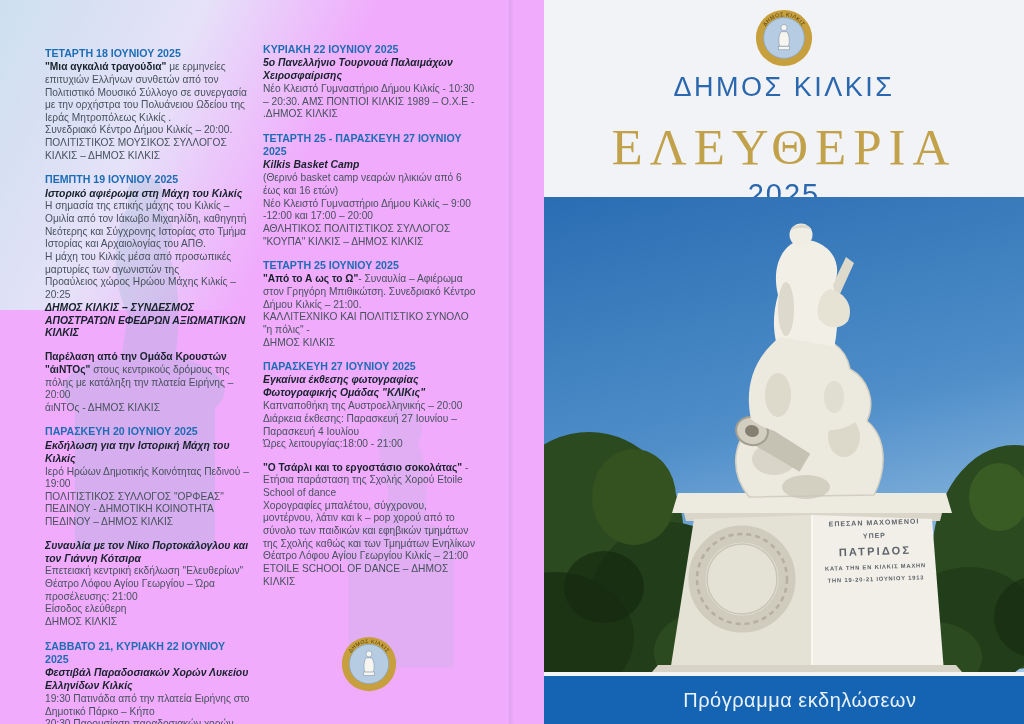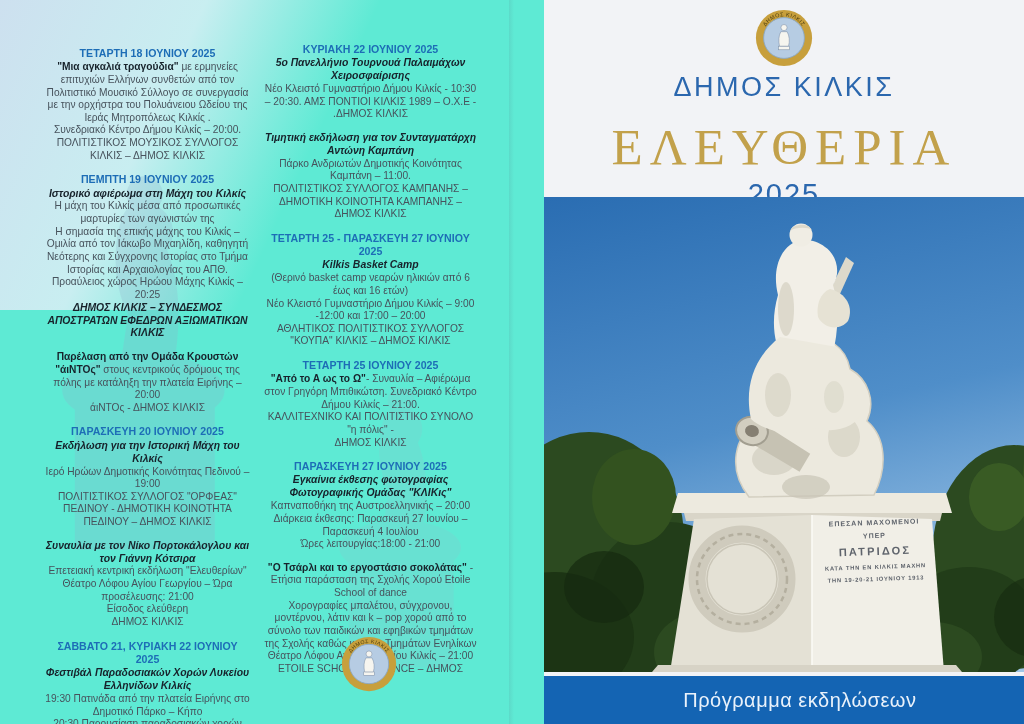--- a/index.html
+++ b/index.html
@@ -4,21 +4,21 @@
 <style>
   html,body{margin:0;padding:0;}
   body{
     width:1024px;height:724px;overflow:hidden;
     font-family:"Liberation Sans",sans-serif;
     background:#ffffff;
   }
   .page{position:relative;width:1024px;height:724px;display:flex;}
 
   
-  .left{position:relative;width:580px;height:724px;background:#5eead4;overflow:hidden;text-align:center;}
+  .left{position:relative;width:580px;height:724px;background:#f0abfc;overflow:hidden;}
   .left::before{content:"";position:absolute;left:0;top:0;width:400px;height:310px;
     background:linear-gradient(115deg,#cde0ef 0%,rgba(227,239,248,.8) 38%,rgba(255,255,255,0) 70%);}
   .ghost{position:absolute;z-index:0;}
   .ghost1{left:2px;top:30px;width:280px;height:620px;color:#8fb3cc;opacity:.26;}
   .ghost2{left:294px;top:300px;width:210px;height:420px;color:#9db8c9;opacity:.17;}
 
   .col{position:absolute;z-index:2;}
   .col1{left:45px;top:47px;width:205px;}
   .col2{left:263px;top:43px;width:215px;}
   .event{margin-bottom:11px;}
@@ -72,22 +72,22 @@
     <div class="col col1">
         <div class="event">
           <div class="date">ΤΕΤΑΡΤΗ 18 ΙΟΥΝΙΟΥ 2025</div>
           <div class="p"><span class="b-inline">"Μια αγκαλιά τραγούδια"</span> με ερμηνείες επιτυχιών Ελλήνων συνθετών από τον Πολιτιστικό Μουσικό Σύλλογο σε συνεργασία με την ορχήστρα του Πολυάνειου Ωδείου της Ιεράς Μητροπόλεως Κιλκίς .</div>
           <div class="p">Συνεδριακό Κέντρο Δήμου Κιλκίς – 20:00.</div>
           <div class="p">ΠΟΛΙΤΙΣΤΙΚΟΣ ΜΟΥΣΙΚΟΣ ΣΥΛΛΟΓΟΣ ΚΙΛΚΙΣ – ΔΗΜΟΣ ΚΙΛΚΙΣ</div>
         </div>
         <div class="event">
           <div class="date">ΠΕΜΠΤΗ 19 ΙΟΥΝΙΟΥ 2025</div>
           <div class="btitle">Ιστορικό αφιέρωμα στη Μάχη του Κιλκίς</div>
+          <div class="p">Η σημασία της επικής μάχης του Κιλκίς – Ομιλία από τον Ιάκωβο Μιχαηλίδη, καθηγητή Νεότερης και Σύγχρονης Ιστορίας στο Τμήμα Ιστορίας και Αρχαιολογίας του ΑΠΘ.</div>
           <div class="p">Η μάχη του Κιλκίς μέσα από προσωπικές μαρτυρίες των αγωνιστών της</div>
-          <div class="p">Η σημασία της επικής μάχης του Κιλκίς – Ομιλία από τον Ιάκωβο Μιχαηλίδη, καθηγητή Νεότερης και Σύγχρονης Ιστορίας στο Τμήμα Ιστορίας και Αρχαιολογίας του ΑΠΘ.</div>
           <div class="p">Προαύλειος χώρος Ηρώου Μάχης Κιλκίς – 20:25</div>
           <div class="btitle">ΔΗΜΟΣ ΚΙΛΚΙΣ – ΣΥΝΔΕΣΜΟΣ ΑΠΟΣΤΡΑΤΩΝ ΕΦΕΔΡΩΝ ΑΞΙΩΜΑΤΙΚΩΝ ΚΙΛΚΙΣ</div>
         </div>
         <div class="event">
           <div class="p"><span class="b-inline">Παρέλαση από την Ομάδα Κρουστών "άιΝΤΟς"</span> στους κεντρικούς δρόμους της πόλης με κατάληξη την πλατεία Ειρήνης – 20:00</div>
           <div class="p">άιΝΤΟς - ΔΗΜΟΣ ΚΙΛΚΙΣ</div>
         </div>
         <div class="event">
           <div class="date">ΠΑΡΑΣΚΕΥΗ 20 ΙΟΥΝΙΟΥ 2025</div>
           <div class="btitle">Εκδήλωση για την Ιστορική Μάχη του Κιλκίς</div>
@@ -108,25 +108,20 @@
           <div class="p">20:30 Παρουσίαση παραδοσιακών χορών στο Θέατρο Λόφου Αγίου Γεωργίου</div>
         </div>
       </div>
 
     <div class="col col2">
 
     <div class="event">
           <div class="date">ΚΥΡΙΑΚΗ 22 ΙΟΥΝΙΟΥ 2025</div>
           <div class="btitle">5ο Πανελλήνιο Τουρνουά Παλαιμάχων Χειροσφαίρισης</div>
           <div class="p">Νέο Κλειστό Γυμναστήριο Δήμου Κιλκίς - 10:30 – 20:30. ΑΜΣ ΠΟΝΤΙΟΙ ΚΙΛΚΙΣ 1989 – Ο.Χ.Ε - .ΔΗΜΟΣ ΚΙΛΚΙΣ</div>
-        </div>
-        <div class="event">
-          <div class="btitle">Τιμητική εκδήλωση για τον Συνταγματάρχη Αντώνη Καμπάνη</div>
-          <div class="p">Πάρκο Ανδριωτών Δημοτικής Κοινότητας Καμπάνη – 11:00.</div>
-          <div class="p">ΠΟΛΙΤΙΣΤΙΚΟΣ ΣΥΛΛΟΓΟΣ ΚΑΜΠΑΝΗΣ – ΔΗΜΟΤΙΚΗ ΚΟΙΝΟΤΗΤΑ ΚΑΜΠΑΝΗΣ – ΔΗΜΟΣ ΚΙΛΚΙΣ</div>
         </div>
         <div class="event">
           <div class="date">ΤΕΤΑΡΤΗ 25 - ΠΑΡΑΣΚΕΥΗ 27 ΙΟΥΝΙΟΥ 2025</div>
           <div class="btitle">Kilkis Basket Camp</div>
           <div class="p">(Θερινό basket camp νεαρών ηλικιών από 6 έως και 16 ετών)</div>
           <div class="p">Νέο Κλειστό Γυμναστήριο Δήμου Κιλκίς – 9:00 -12:00 και 17:00 – 20:00</div>
           <div class="p">ΑΘΛΗΤΙΚΟΣ ΠΟΛΙΤΙΣΤΙΚΟΣ ΣΥΛΛΟΓΟΣ "ΚΟΥΠΑ" ΚΙΛΚΙΣ – ΔΗΜΟΣ ΚΙΛΚΙΣ</div>
         </div>
         <div class="event">
           <div class="date">ΤΕΤΑΡΤΗ 25 ΙΟΥΝΙΟΥ 2025</div>

